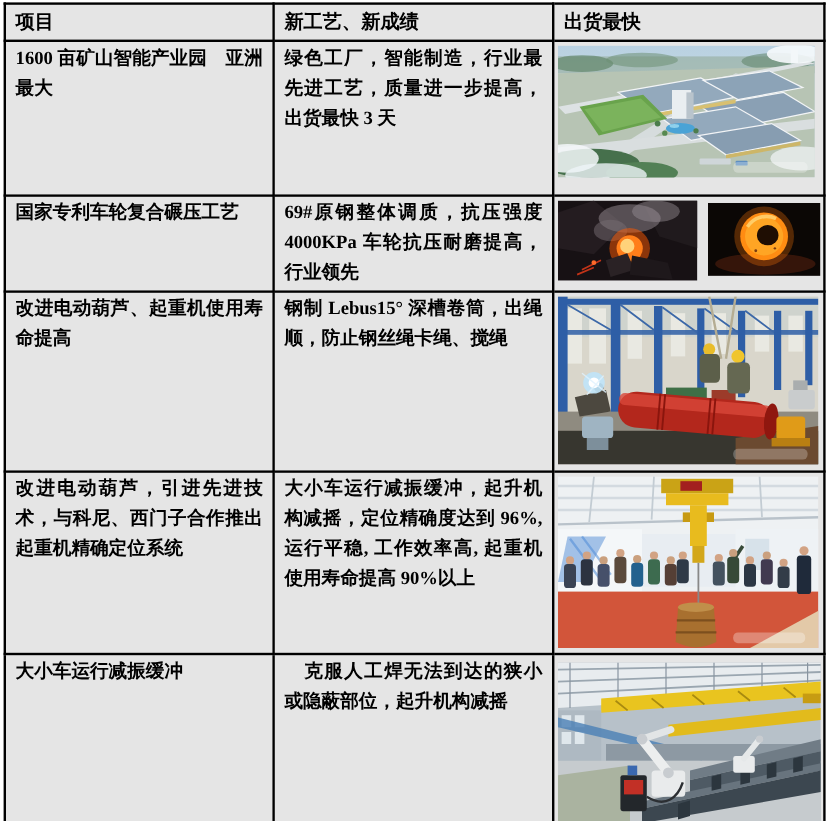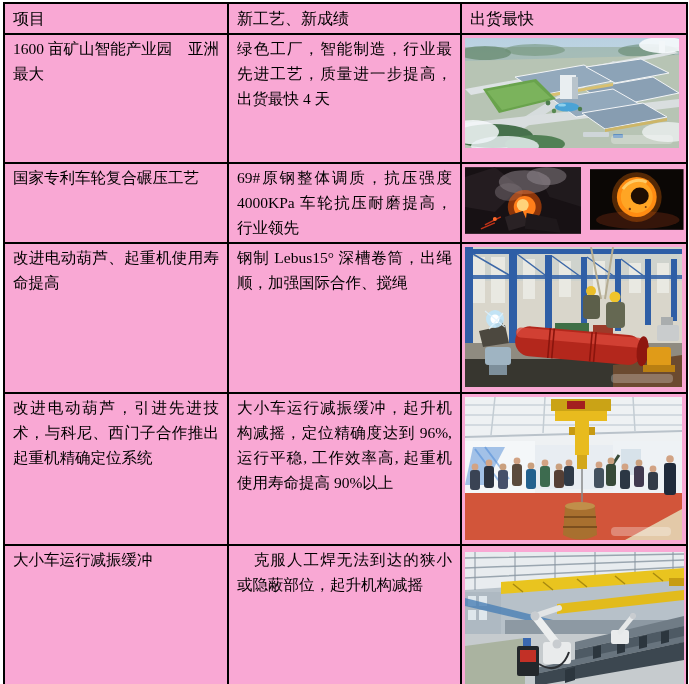--- a/index.html
+++ b/index.html
@@ -1,19 +1,19 @@
 <!DOCTYPE html>
 <html><head>
 <meta charset="utf-8">
 <style>
   html,body{margin:0;padding:0;width:689px;height:684px;background:#fff;overflow:hidden}
   body{font-family:"Liberation Serif","DejaVu Serif",serif;font-weight:bold;color:#000}
   table.doc{position:absolute;left:3px;top:2px;border-collapse:collapse;table-layout:fixed;width:683px}
-  th,td{border:2px solid #000;vertical-align:top;text-align:left;font-weight:normal;
-        font-size:15.5px;line-height:25px;padding:1px 8px 2px 8px;overflow:hidden;background:#f9a8d4}
+  th,td{border:2px solid #000;vertical-align:top;text-align:left;font-weight:bold;
+        font-size:15.5px;line-height:25px;padding:1px 8px 2px 8px;overflow:hidden;background:#e5e5e5}
   th{height:23px;padding-top:2px;font-size:16px}
   .just{display:block;text-align:justify;text-justify:inter-ideograph}
   td.photo{padding:3px 2px 2px 3px}
   tr.r1 td{height:122px}
   tr.r2 td{height:68px}
   tr.r3 td{height:143px}
   tr.r4 td{height:145px}
   tr.r5 td{height:144px}
   svg{display:block}
   .photos2{display:flex;gap:9px;align-items:flex-start}
@@ -34,21 +34,21 @@
     <th><span>项目</span></th>
     <th><span>新工艺、新成绩</span></th>
     <th><span>出货最快</span></th>
   </tr>
 
   <tr class="r1">
     <td>
           <span class="just">1600 亩矿山智能产业园　亚洲最大</span>
         </td>
     <td>
-          <span class="just">绿色工厂，智能制造，行业最先进工艺，质量进一步提高，出货最快 4 天</span>
+          <span class="just">绿色工厂，智能制造，行业最先进工艺，质量进一步提高，出货最快 3 天</span>
         </td>
     <td class="photo">
       <svg width="214" height="110" viewBox="0 0 214 110">
         <defs>
               <linearGradient id="sky1" x1="0" y1="0" x2="0" y2="1">
           <stop offset="0" stop-color="#b9d1e1"></stop>
                 <stop offset="1" stop-color="#dce8ee"></stop>
               </linearGradient>
             </defs>
         <rect width="214" height="110" fill="url(#sky1)"></rect>
@@ -129,21 +129,21 @@
         </svg>
       </div>
     </td>
   </tr>
 
   <tr class="r3">
     <td>
           <span class="just">改进电动葫芦、起重机使用寿命提高</span>
         </td>
     <td>
-          <span class="just">钢制 Lebus15° 深槽卷筒，出绳顺，加强国际合作、搅绳</span>
+          <span class="just">钢制 Lebus15° 深槽卷筒，出绳顺，防止钢丝绳卡绳、搅绳</span>
         </td>
     <td class="photo">
       <svg width="217" height="140" viewBox="0 0 217 140">
         <rect width="217" height="140" fill="#d9d6cb"></rect>
         <rect width="217" height="34" fill="#cfd3cd"></rect>
         <g fill="#e9e9e2">
           <rect x="6" y="10" width="14" height="46"></rect>
               <rect x="26" y="10" width="14" height="46"></rect>
               <rect x="58" y="12" width="12" height="40"></rect>
               <rect x="94" y="14" width="12" height="36"></rect>

